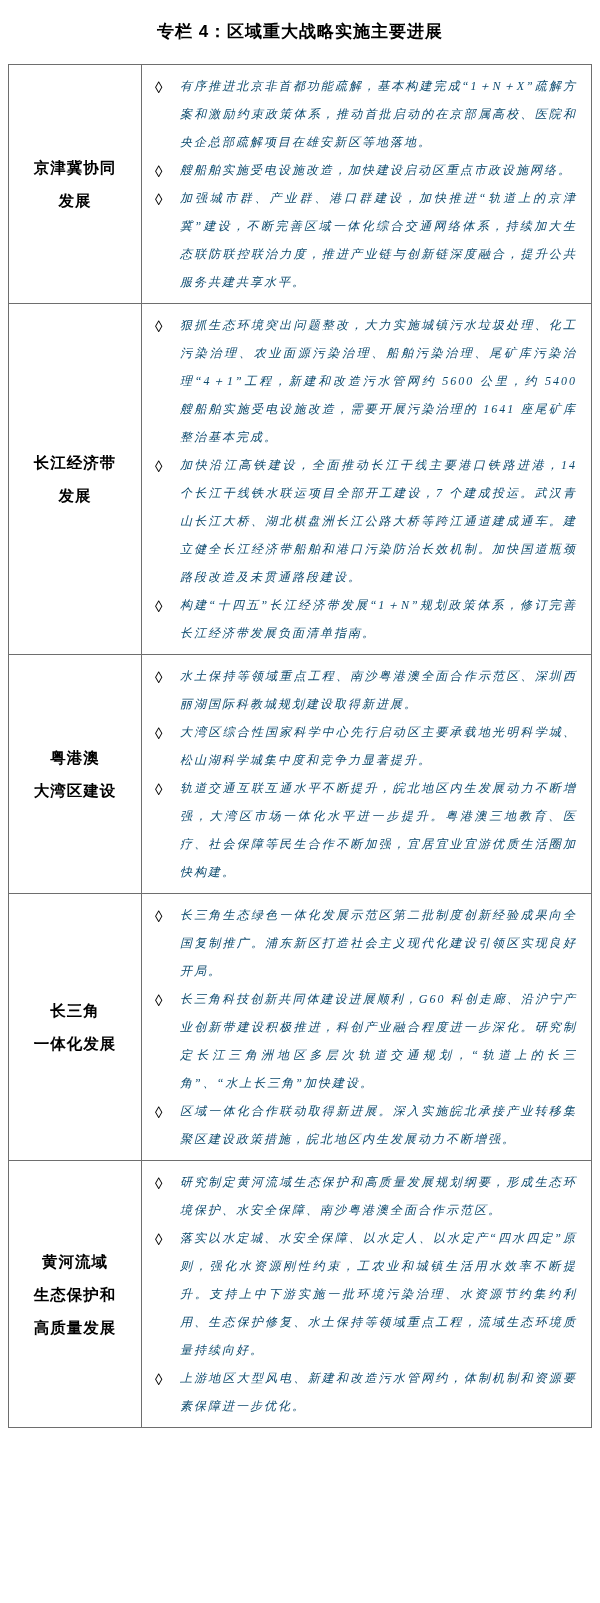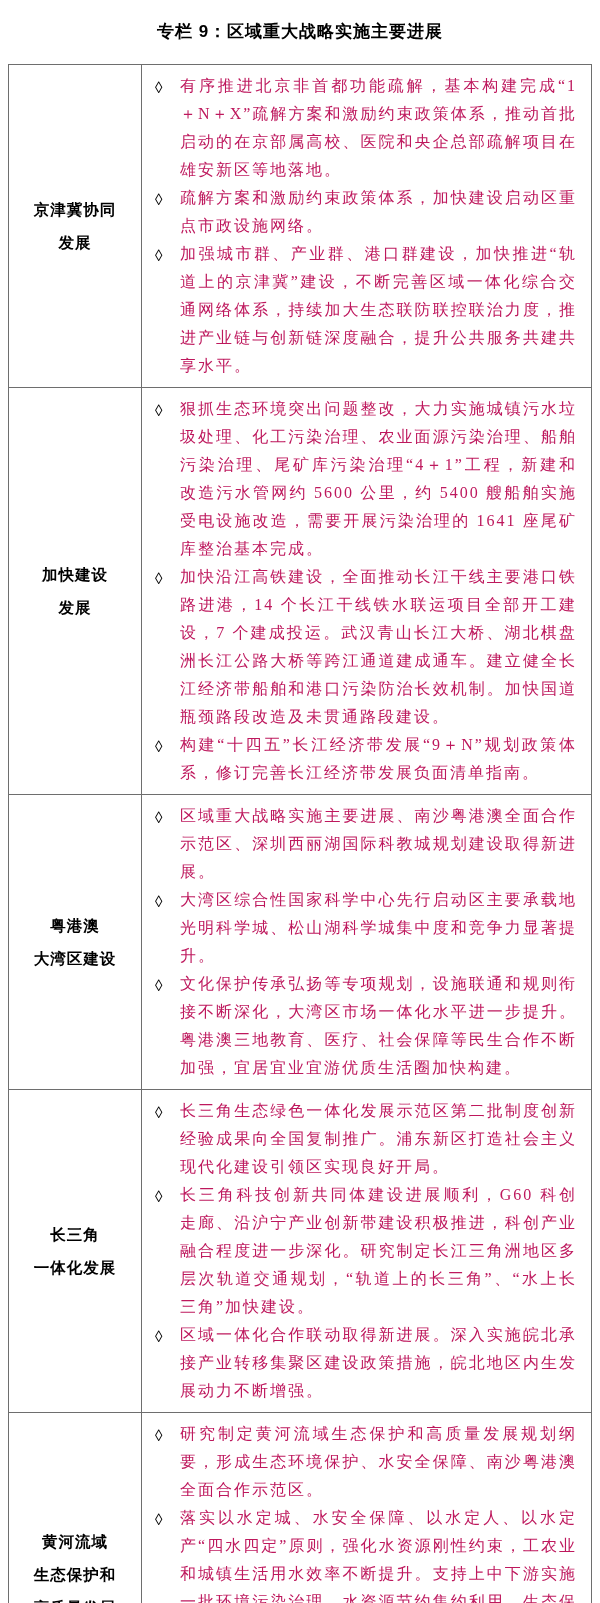--- a/index.html
+++ b/index.html
@@ -61,91 +61,92 @@
     font-size: 15px;
     line-height: 28px;
     text-align: left;
     padding-left: 3px;
     color: #000000;
     transform: scaleY(1.1);
     transform-origin: center top;
   }
   .bullet-text {
     flex: 1;
-    font-size: 16px;
+    font-size: 12px;
     line-height: 28px;
     letter-spacing: 2px;
     text-align: justify;
     text-justify: inter-character;
-    color: #be185d;
+    color: #0c4a6e;
+    font-style: italic;
   }
 </style>
 </head>
 <body>
 
 <div class="doc">
 
-  <h1 class="title">专栏 9：区域重大战略实施主要进展</h1>
+  <h1 class="title">专栏 4：区域重大战略实施主要进展</h1>
 
   <table class="panel">
     <tbody>
 
       <tr>
         <th class="label-cell">京津冀协同
 发展</th>
         <td class="content-cell">
           <div class="bullet">
             <span class="marker">◊</span>
             <span class="bullet-text">有序推进北京非首都功能疏解，基本构建完成“1＋N＋X”疏解方案和激励约束政策体系，推动首批启动的在京部属高校、医院和央企总部疏解项目在雄安新区等地落地。</span>
           </div>
           <div class="bullet">
             <span class="marker">◊</span>
-            <span class="bullet-text">疏解方案和激励约束政策体系，加快建设启动区重点市政设施网络。</span>
+            <span class="bullet-text">艘船舶实施受电设施改造，加快建设启动区重点市政设施网络。</span>
           </div>
           <div class="bullet">
             <span class="marker">◊</span>
             <span class="bullet-text">加强城市群、产业群、港口群建设，加快推进“轨道上的京津冀”建设，不断完善区域一体化综合交通网络体系，持续加大生态联防联控联治力度，推进产业链与创新链深度融合，提升公共服务共建共享水平。</span>
           </div>
         </td>
       </tr>
 
       <tr>
-        <th class="label-cell">加快建设
+        <th class="label-cell">长江经济带
 发展</th>
         <td class="content-cell">
           <div class="bullet">
             <span class="marker">◊</span>
             <span class="bullet-text">狠抓生态环境突出问题整改，大力实施城镇污水垃圾处理、化工污染治理、农业面源污染治理、船舶污染治理、尾矿库污染治理“4＋1”工程，新建和改造污水管网约 5600 公里，约 5400 艘船舶实施受电设施改造，需要开展污染治理的 1641 座尾矿库整治基本完成。</span>
           </div>
           <div class="bullet">
             <span class="marker">◊</span>
             <span class="bullet-text">加快沿江高铁建设，全面推动长江干线主要港口铁路进港，14 个长江干线铁水联运项目全部开工建设，7 个建成投运。武汉青山长江大桥、湖北棋盘洲长江公路大桥等跨江通道建成通车。建立健全长江经济带船舶和港口污染防治长效机制。加快国道瓶颈路段改造及未贯通路段建设。</span>
           </div>
           <div class="bullet">
             <span class="marker">◊</span>
-            <span class="bullet-text">构建“十四五”长江经济带发展“9＋N”规划政策体系，修订完善长江经济带发展负面清单指南。</span>
+            <span class="bullet-text">构建“十四五”长江经济带发展“1＋N”规划政策体系，修订完善长江经济带发展负面清单指南。</span>
           </div>
         </td>
       </tr>
 
       <tr>
         <th class="label-cell">粤港澳
 大湾区建设</th>
         <td class="content-cell">
           <div class="bullet">
             <span class="marker">◊</span>
-            <span class="bullet-text">区域重大战略实施主要进展、南沙粤港澳全面合作示范区、深圳西丽湖国际科教城规划建设取得新进展。</span>
+            <span class="bullet-text">水土保持等领域重点工程、南沙粤港澳全面合作示范区、深圳西丽湖国际科教城规划建设取得新进展。</span>
           </div>
           <div class="bullet">
             <span class="marker">◊</span>
             <span class="bullet-text">大湾区综合性国家科学中心先行启动区主要承载地光明科学城、松山湖科学城集中度和竞争力显著提升。</span>
           </div>
           <div class="bullet">
             <span class="marker">◊</span>
-            <span class="bullet-text">文化保护传承弘扬等专项规划，设施联通和规则衔接不断深化，大湾区市场一体化水平进一步提升。粤港澳三地教育、医疗、社会保障等民生合作不断加强，宜居宜业宜游优质生活圈加快构建。</span>
+            <span class="bullet-text">轨道交通互联互通水平不断提升，皖北地区内生发展动力不断增强，大湾区市场一体化水平进一步提升。粤港澳三地教育、医疗、社会保障等民生合作不断加强，宜居宜业宜游优质生活圈加快构建。</span>
           </div>
         </td>
       </tr>
 
       <tr>
         <th class="label-cell">长三角
 一体化发展</th>
         <td class="content-cell">
           <div class="bullet">
             <span class="marker">◊</span>

